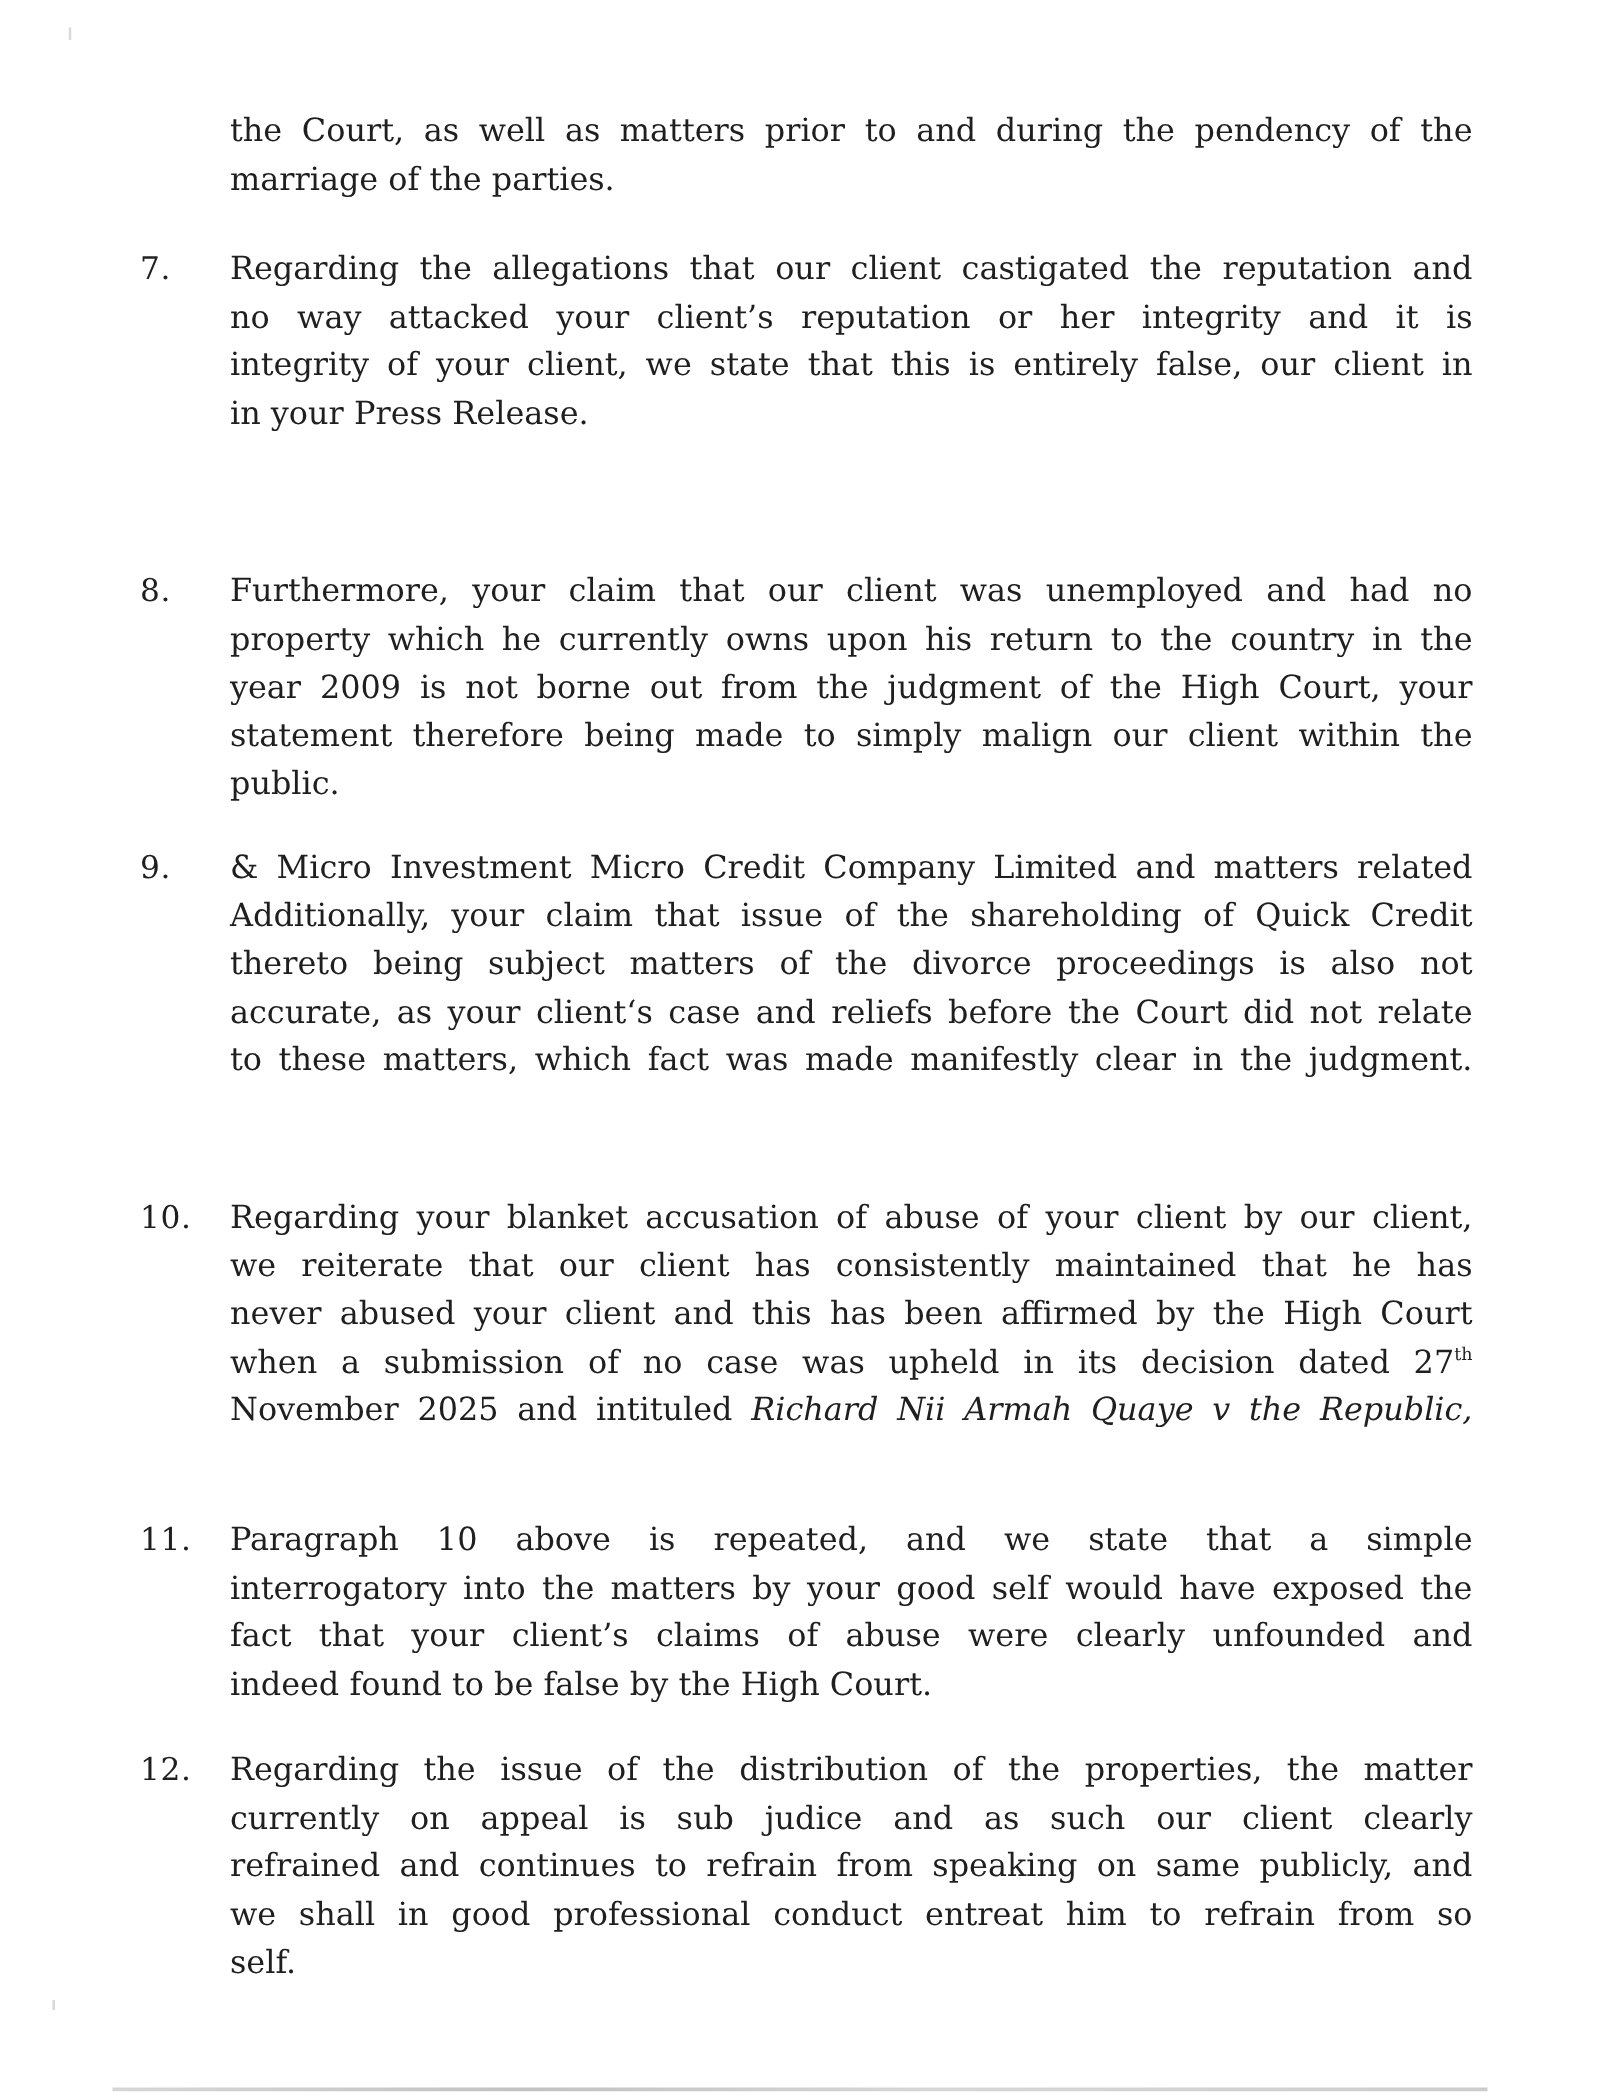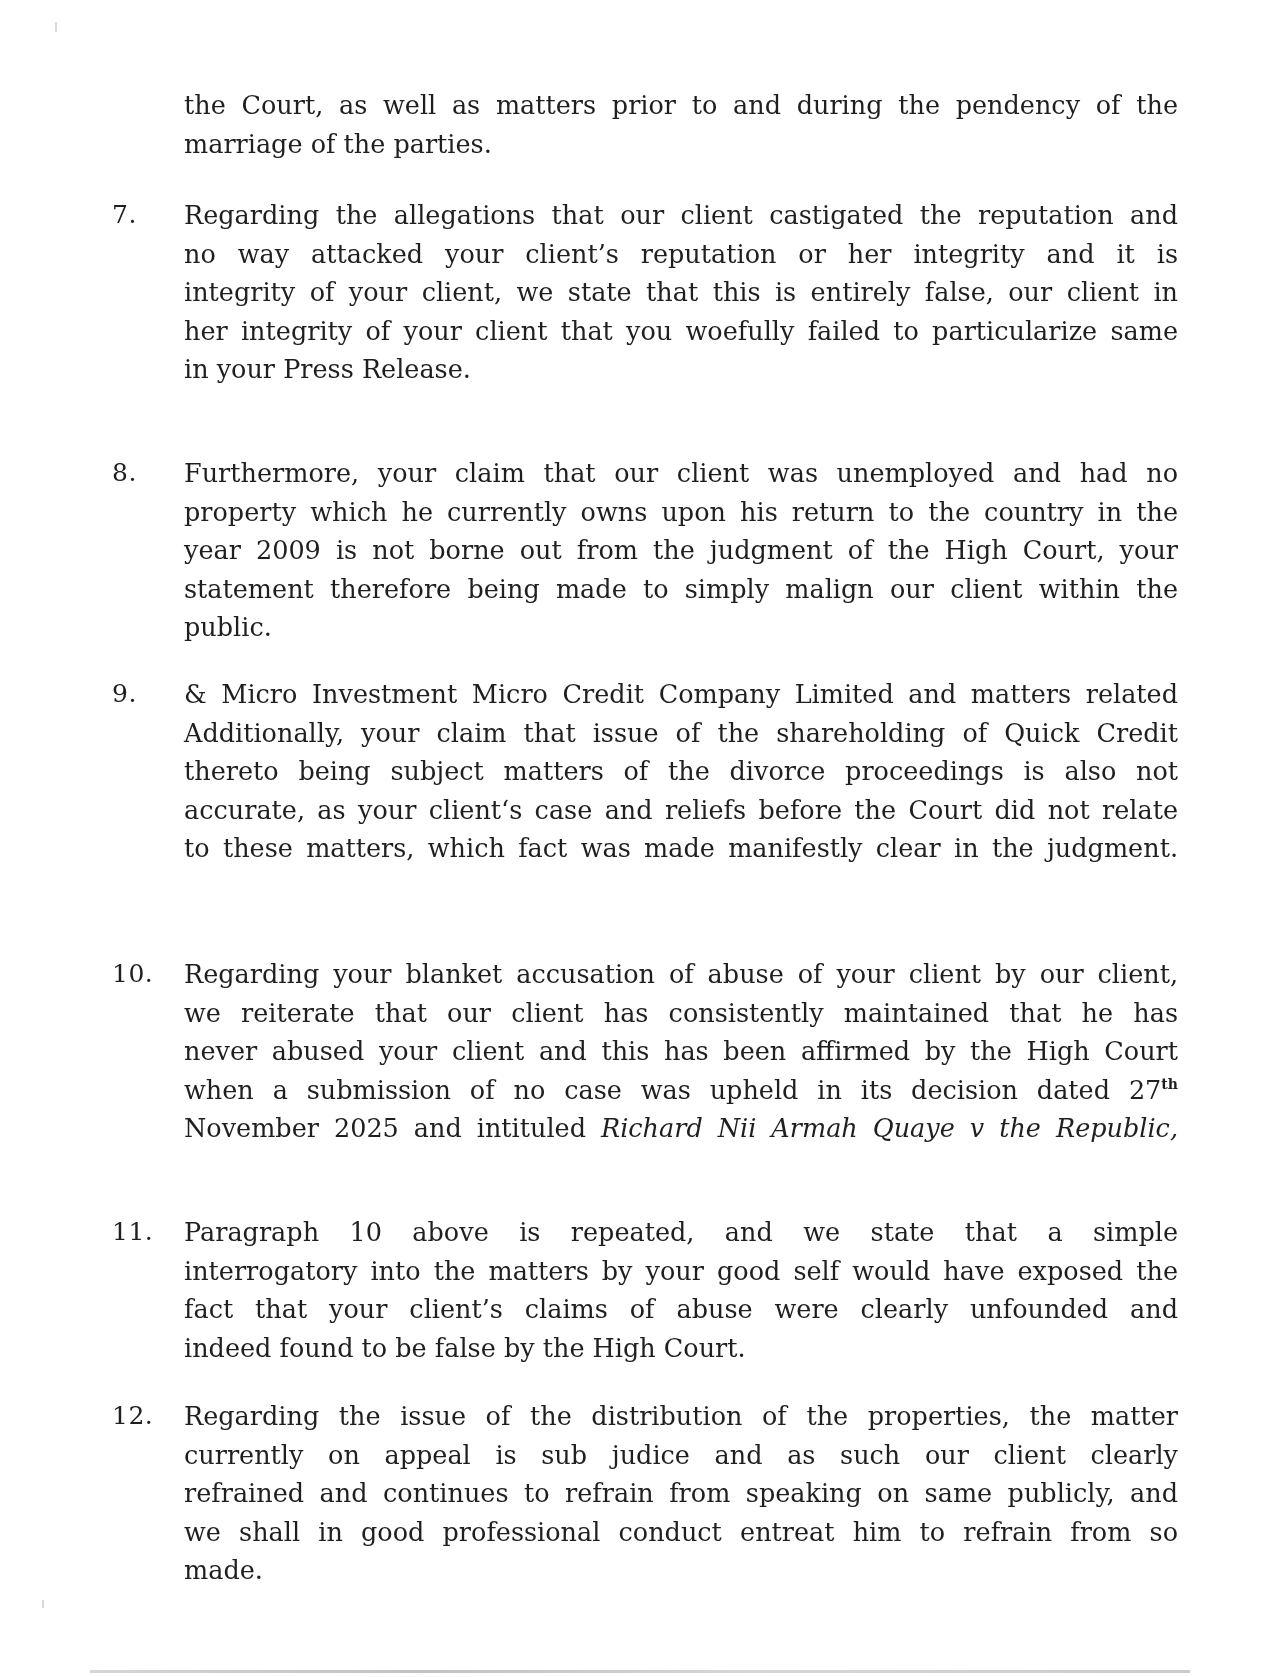--- a/index.html
+++ b/index.html
@@ -14,21 +14,21 @@
     position: absolute; left: 112px; width: 60px;
     font-size: 25px; line-height: 38px; letter-spacing: 0.5px;
   }
   .body {
     position: absolute; left: 184px; width: 994px;
     font-size: 25.5px; line-height: 38.6px;
   }
   .line { display: block; white-space: nowrap; text-align: justify; text-align-last: justify; }
   .line.last { text-align-last: left; }
   .it { font-style: italic; }
-  sup { font-size: 14px; line-height: 0; vertical-align: 10px; font-weight: bold; }
+  sup { font-size: 14px; line-height: 0; vertical-align: 10px; }
   .mark { position: absolute; background: #d9d9d9; }
   .bottom-rule {
     position: absolute; left: 90px; top: 1670px; width: 1100px; height: 3px;
     background: linear-gradient(90deg, #bbb, #999 30%, #bbb 60%, #aaa);
     opacity: 0.6;
   }
 </style>
 </head>
 <body>
 
@@ -42,21 +42,20 @@
       <span class="line last">marriage of the parties.</span>
     </div>
   </div>
 
   <div class="para" style="top:196px;">
     <div class="num">7.</div>
     <div class="body">
       <span class="line">Regarding the allegations that our client castigated the reputation and</span>
       <span class="line">no way attacked your client’s reputation or her integrity and it is</span>
       <span class="line">integrity of your client, we state that this is entirely false, our client in</span>
-      <span class="line">her integrity of your client that you woefully failed to particularize same</span>
       <span class="line last">in your Press Release.</span>
     </div>
   </div>
 
   <div class="para" style="top:454px;">
     <div class="num">8.</div>
     <div class="body">
       <span class="line">Furthermore, your claim that our client was unemployed and had no</span>
       <span class="line">property which he currently owns upon his return to the country in the</span>
       <span class="line">year 2009 is not borne out from the judgment of the High Court, your</span>
@@ -97,19 +96,19 @@
     </div>
   </div>
 
   <div class="para" style="top:1397px;">
     <div class="num">12.</div>
     <div class="body">
       <span class="line">Regarding the issue of the distribution of the properties, the matter</span>
       <span class="line">currently on appeal is sub judice and as such our client clearly</span>
       <span class="line">refrained and continues to refrain from speaking on same publicly, and</span>
       <span class="line">we shall in good professional conduct entreat him to refrain from so</span>
-      <span class="line last">made.</span>
+      <span class="line last">self.</span>
     </div>
   </div>
 
   <span class="mark" style="left:42px;top:1600px;width:2px;height:8px;"></span>
   <div class="bottom-rule"></div>
 </div>
 
 </body></html>

